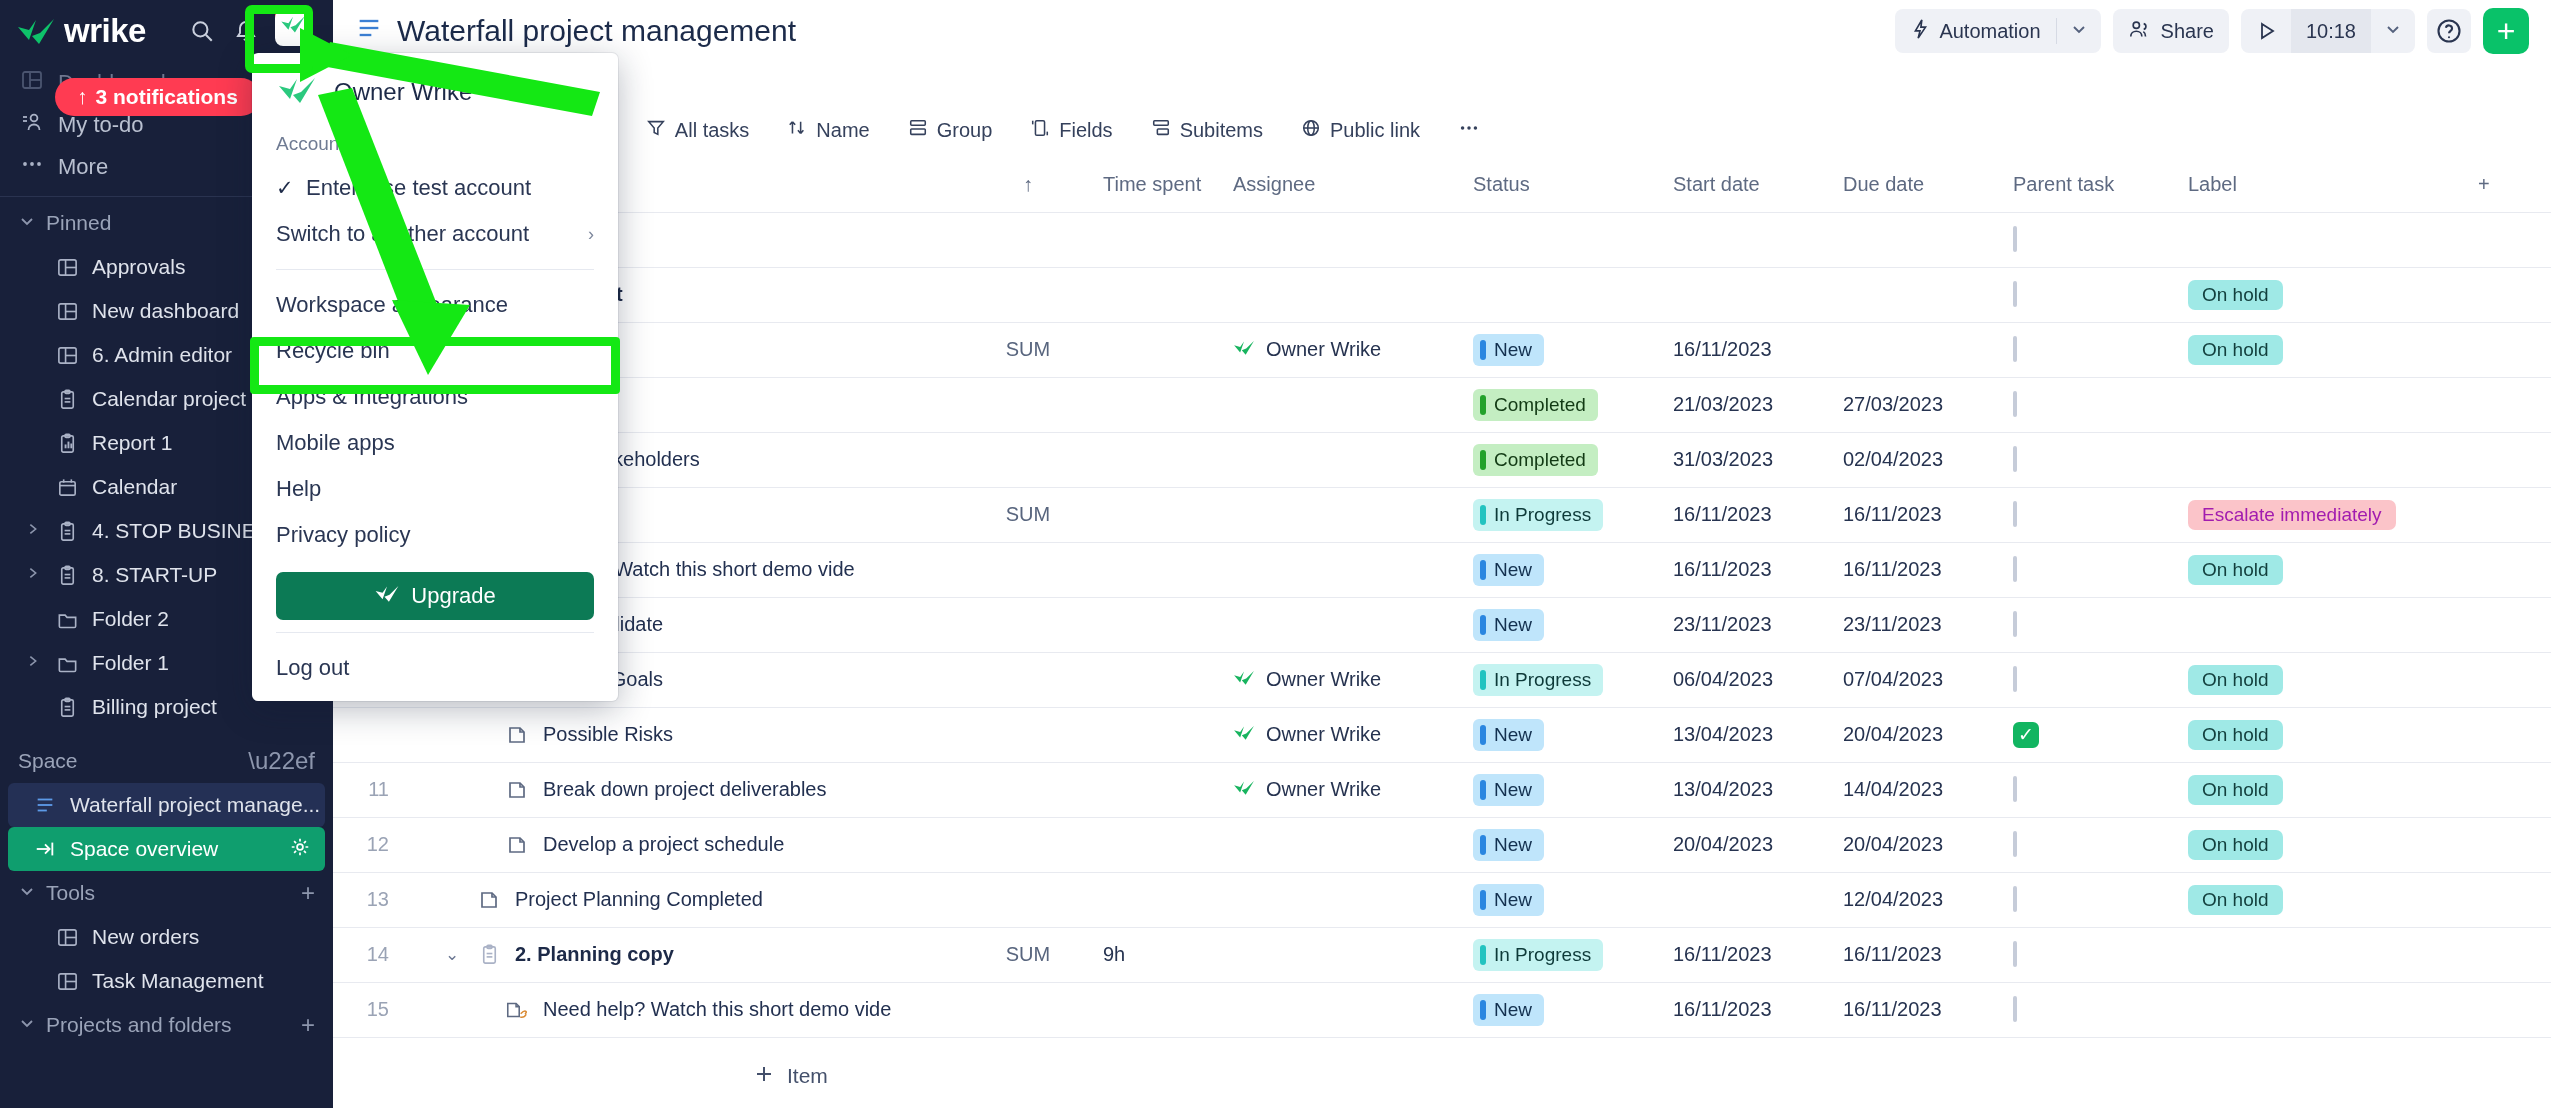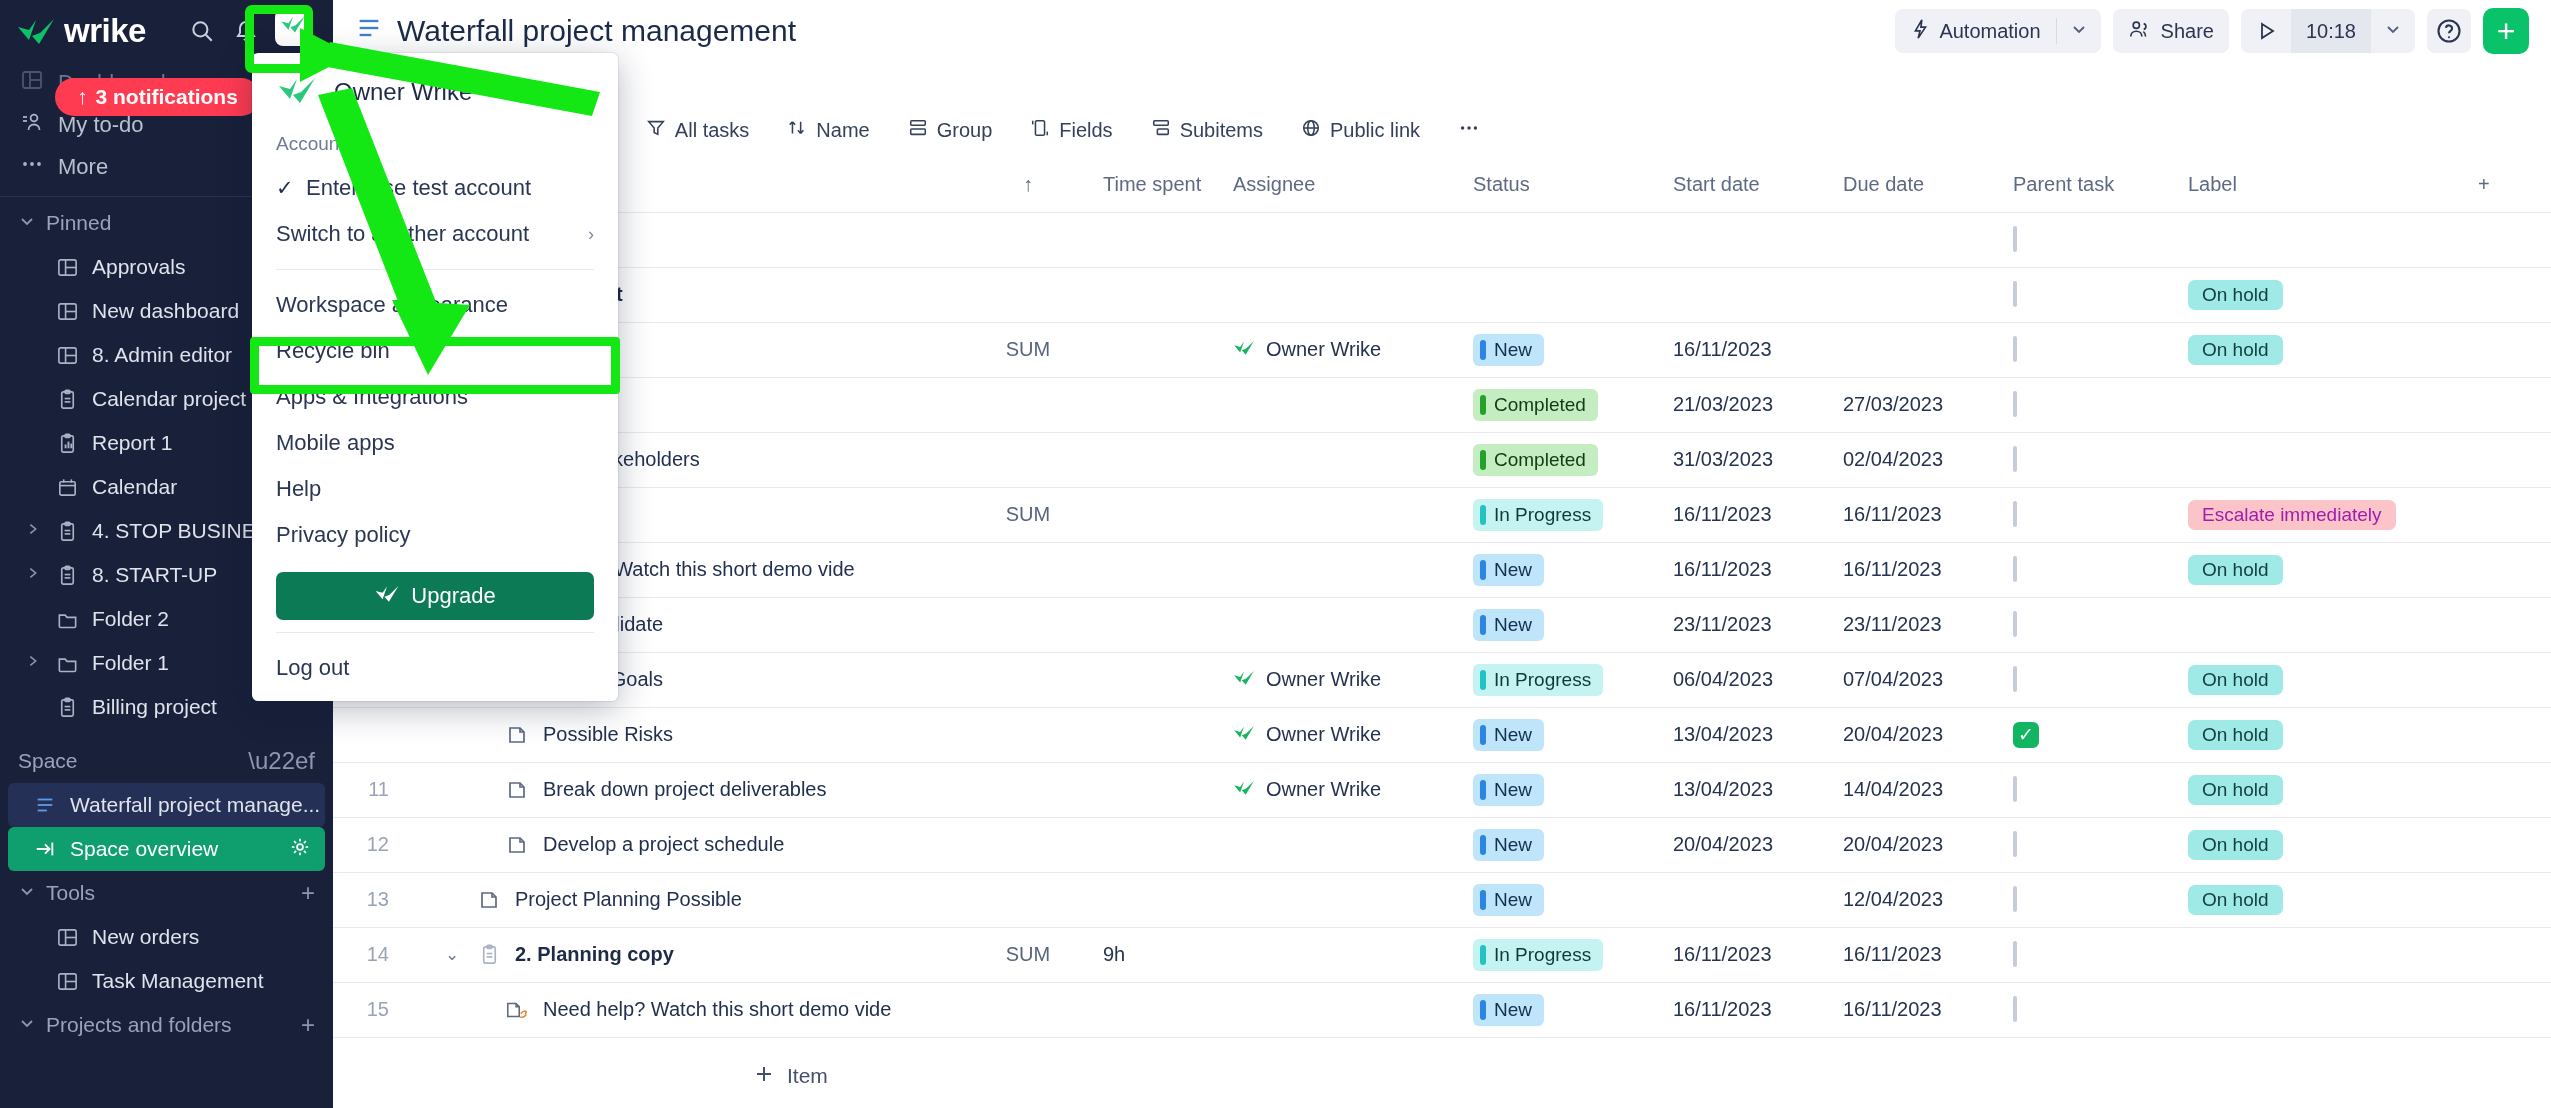--- a/index.html
+++ b/index.html
@@ -280,21 +280,21 @@
         </div>
         <div class="sb-row">
           <span class="caret"></span>
           <span class="sb-ico">
             <svg width="23" height="23" viewBox="0 0 24 24" fill="none" stroke="#aab2c6" stroke-width="1.7">
               <rect x="3" y="4" width="18" height="16" rx="2"></rect>
               <line x1="10" y1="4" x2="10" y2="20"></line>
               <line x1="10" y1="12" x2="21" y2="12"></line>
             </svg>
           </span>
-          <span>8. Admin editor</span>
+          <span>6. Admin editor</span>
         </div>
         <div class="sb-row">
           <span class="caret"></span>
           <span class="sb-ico">
             <svg width="23" height="23" viewBox="0 0 24 24" fill="none" stroke="#aab2c6" stroke-width="1.7">
               <rect x="6" y="4" width="12" height="17" rx="1.6"></rect>
               <rect x="9.5" y="2.4" width="5" height="3.2" rx="1"></rect>
               <line x1="9" y1="11" x2="15" y2="11"></line>
               <line x1="9" y1="14.5" x2="15" y2="14.5"></line>
             </svg>
@@ -1025,21 +1025,21 @@
               <td class="c-num">13</td>
               <td class="c-name">
                 <div class="namecell" style="padding-left:28px">
                   <span class="caret-sm"></span>
                   <span class="task-ico">
                     <svg width="22" height="22" viewBox="0 0 22 22" fill="none" stroke="#5e6a82" stroke-width="1.7">
                       <path d="M4 4h10l4 4v10H4z"></path>
                       <path d="M14 4v4h4"></path>
                     </svg>
                   </span>
-                  <span class="truncate nm">Project Planning Possible</span>
+                  <span class="truncate nm">Project Planning Completed</span>
                 </div>
               </td>
               <td class="c-time" style="text-align:center"></td>
               <td class="c-time"></td>
               <td class="c-assignee"></td>
               <td class="c-status"><span class="badge" style="background:#bfe5fb;color:#13304f">
                   <span class="bar" style="background:#2a86e0"></span>
                   <span>New</span>
                 </span></td>
               <td class="c-start"></td>

